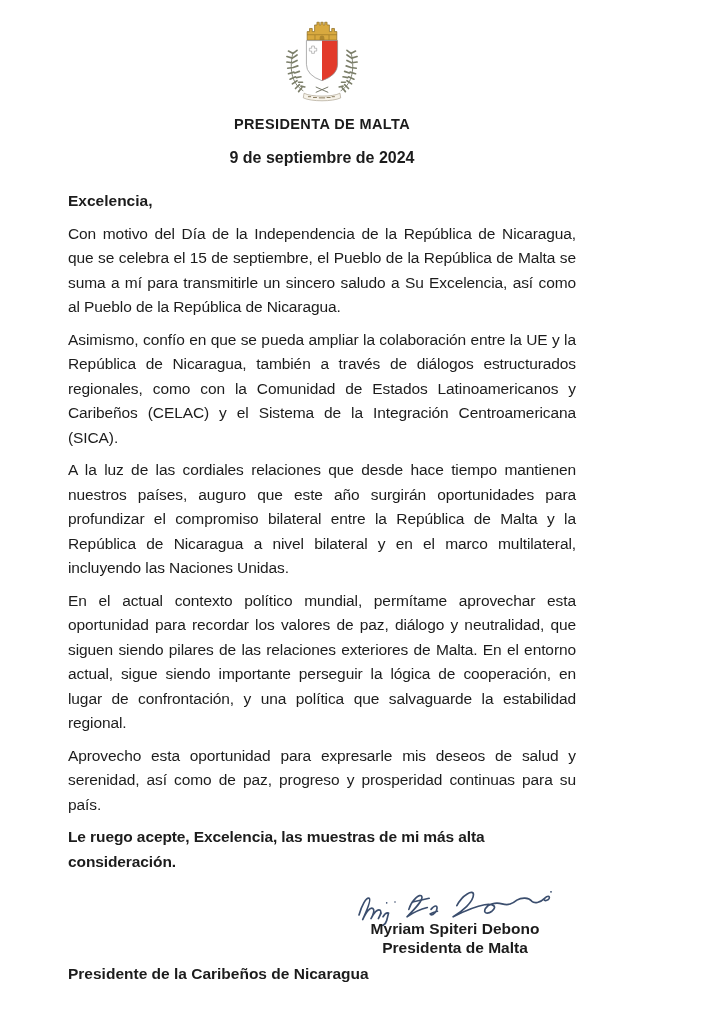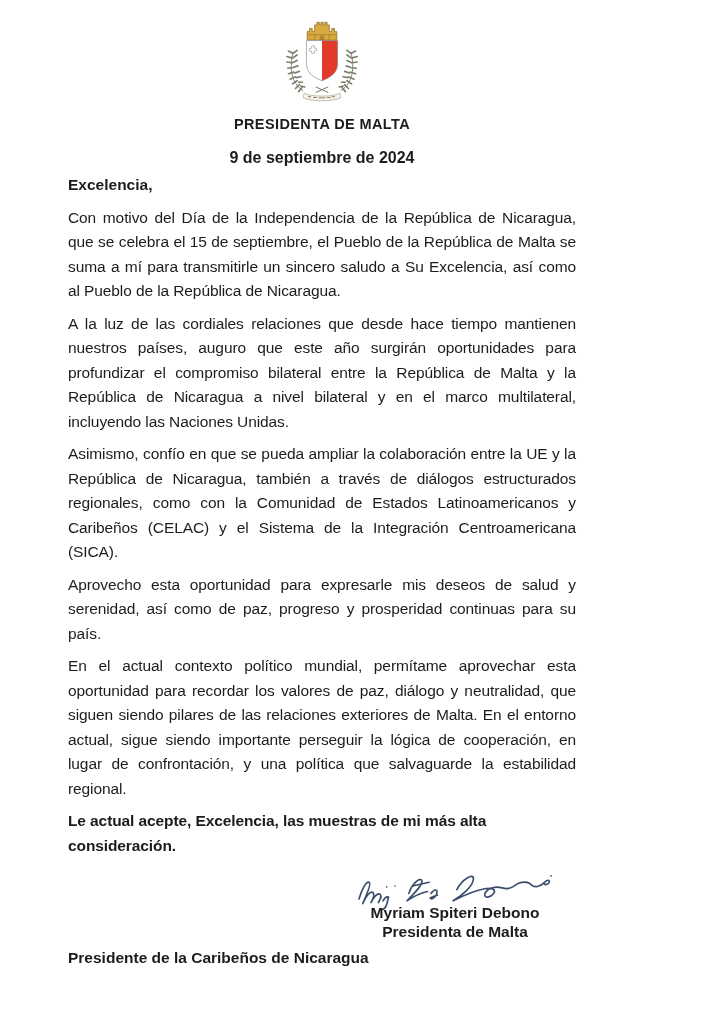--- a/index.html
+++ b/index.html
@@ -32,21 +32,21 @@
     margin-top:6px;
     font-size:14.5px;font-weight:700;letter-spacing:0.4px;
     line-height:20px;
   }
   .date-line{
     margin-top:10px;
     text-align:center;
     font-size:16px;font-weight:700;line-height:27px;
   }
   .salutation{
-    margin-top:2px;
+    margin-top:18px;
     font-size:15.5px;font-weight:700;line-height:24.5px;
   }
   .para{
     margin:8px 0 0 0;
     font-size:15.5px;font-weight:400;line-height:24.5px;
     text-align:justify;text-justify:inter-word;
     -moz-text-align-last:left;text-align-last:left;
     letter-spacing:-0.1px;
   }
   .closing{
@@ -103,26 +103,26 @@
       <path d="M32,103.5 h4 M38.5,104.5 h5 M46,105 h8 M56,104.5 h5 M62.5,103.5 h4" stroke="#6b5b3a" stroke-width="1" fill="none"></path>
     </svg>
     <div class="letterhead-title">PRESIDENTA DE MALTA</div>
   </div>
 
   <div class="date-line">9 de septiembre de 2024</div>
 
   <div class="salutation">Excelencia,</div>
 
   <p class="para">Con motivo del Día de la Independencia de la República de Nicaragua, que se celebra el 15 de septiembre, el Pueblo de la República de Malta se suma a mí para transmitirle un sincero saludo a Su Excelencia, así como al Pueblo de la República de Nicaragua.</p>
+  <p class="para">Asimismo, confío en que se pueda ampliar la colaboración entre la UE y la República de Nicaragua, también a través de diálogos estructurados regionales, como con la Comunidad de Estados Latinoamericanos y Caribeños (CELAC) y el Sistema de la Integración Centroamericana (SICA).</p>
   <p class="para">A la luz de las cordiales relaciones que desde hace tiempo mantienen nuestros países, auguro que este año surgirán oportunidades para profundizar el compromiso bilateral entre la República de Malta y la República de Nicaragua a nivel bilateral y en el marco multilateral, incluyendo las Naciones Unidas.</p>
-  <p class="para">Asimismo, confío en que se pueda ampliar la colaboración entre la UE y la República de Nicaragua, también a través de diálogos estructurados regionales, como con la Comunidad de Estados Latinoamericanos y Caribeños (CELAC) y el Sistema de la Integración Centroamericana (SICA).</p>
+  <p class="para">En el actual contexto político mundial, permítame aprovechar esta oportunidad para recordar los valores de paz, diálogo y neutralidad, que siguen siendo pilares de las relaciones exteriores de Malta. En el entorno actual, sigue siendo importante perseguir la lógica de cooperación, en lugar de confrontación, y una política que salvaguarde la estabilidad regional.</p>
   <p class="para">Aprovecho esta oportunidad para expresarle mis deseos de salud y serenidad, así como de paz, progreso y prosperidad continuas para su país.</p>
-  <p class="para">En el actual contexto político mundial, permítame aprovechar esta oportunidad para recordar los valores de paz, diálogo y neutralidad, que siguen siendo pilares de las relaciones exteriores de Malta. En el entorno actual, sigue siendo importante perseguir la lógica de cooperación, en lugar de confrontación, y una política que salvaguarde la estabilidad regional.</p>
 
-  <p class="closing">Le actual acepte, Excelencia, las muestras de mi más alta consideración.</p>
+  <p class="closing">Le ruego acepte, Excelencia, las muestras de mi más alta consideración.</p>
 
   <div class="sig-row">
     <div class="sig-block">
       <svg class="sig-script" viewBox="0 0 220 52" xmlns="http://www.w3.org/2000/svg" aria-hidden="true">
         <g fill="none" stroke="var(--signature-ink)" stroke-width="1.8" stroke-linecap="round" stroke-linejoin="round">
           <path d="M6,40 C9,30 14,20 17,22 C20,24 13,38 10,45 C14,37 18,31 21,33 C24,35 20,42 19,44 C22,38 26,33 29,35 C31,36.5 28,42 27,44 L30,38"></path>
           <path d="M32,42 q3,-5 6,-4 l-2,8 q-1,4 -5,6"></path>
           <circle cx="36" cy="27" r="0.9" fill="var(--signature-ink)" stroke="none"></circle>
           <circle cx="45" cy="26" r="0.9" fill="var(--signature-ink)" stroke="none"></circle>
           <path d="M60,34 C63,24 72,16 74,20 C76,24 66,34 58,42 C64,38 72,34 80,32"></path>

